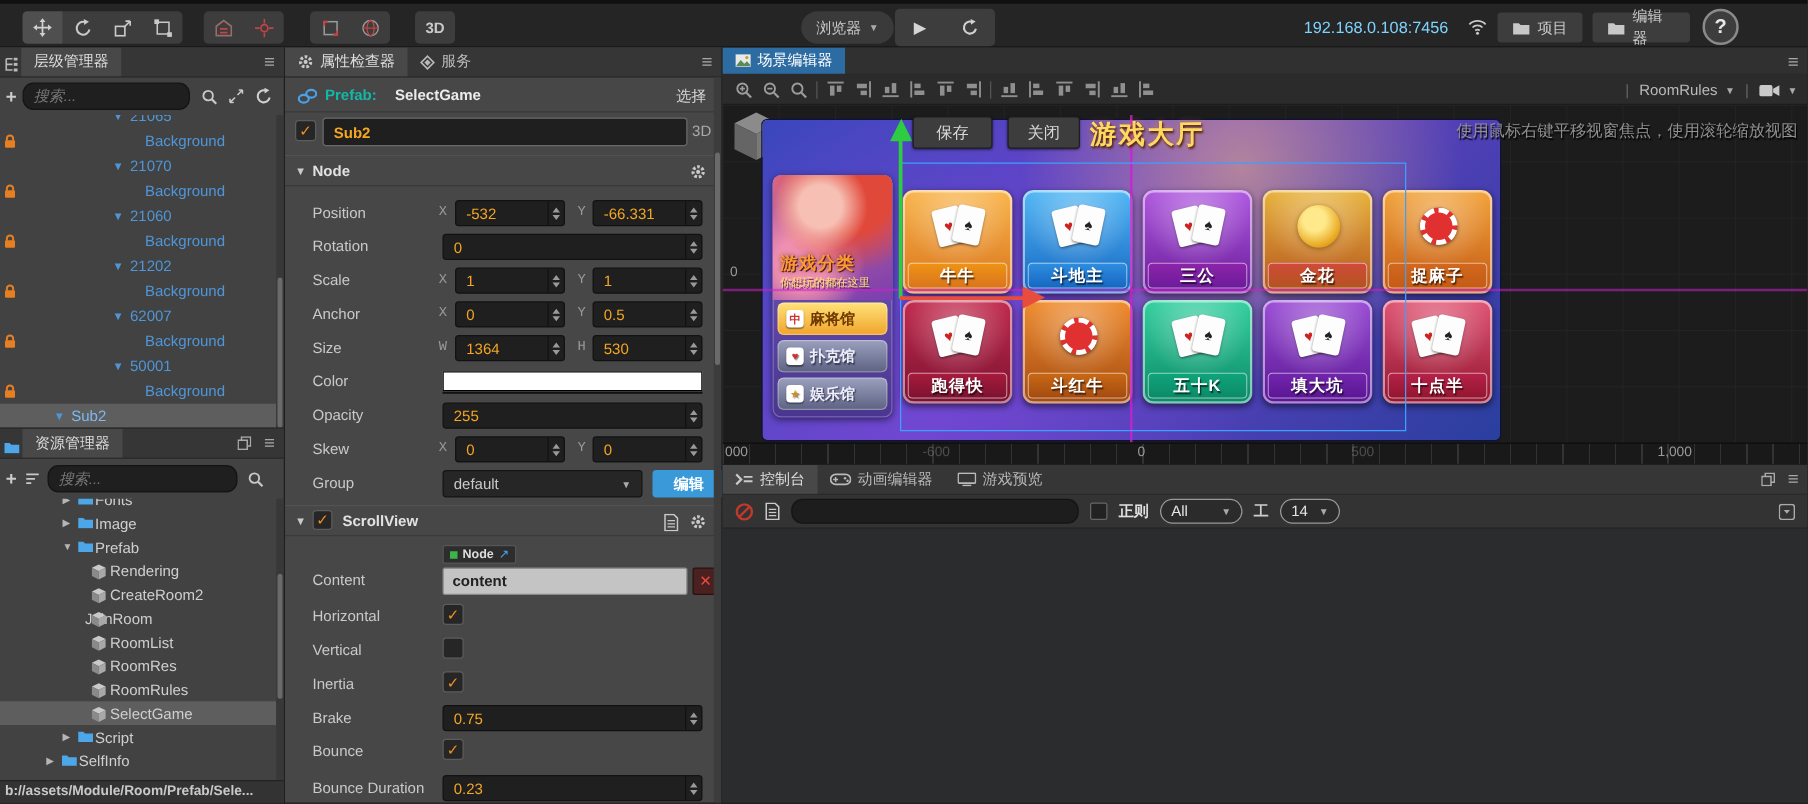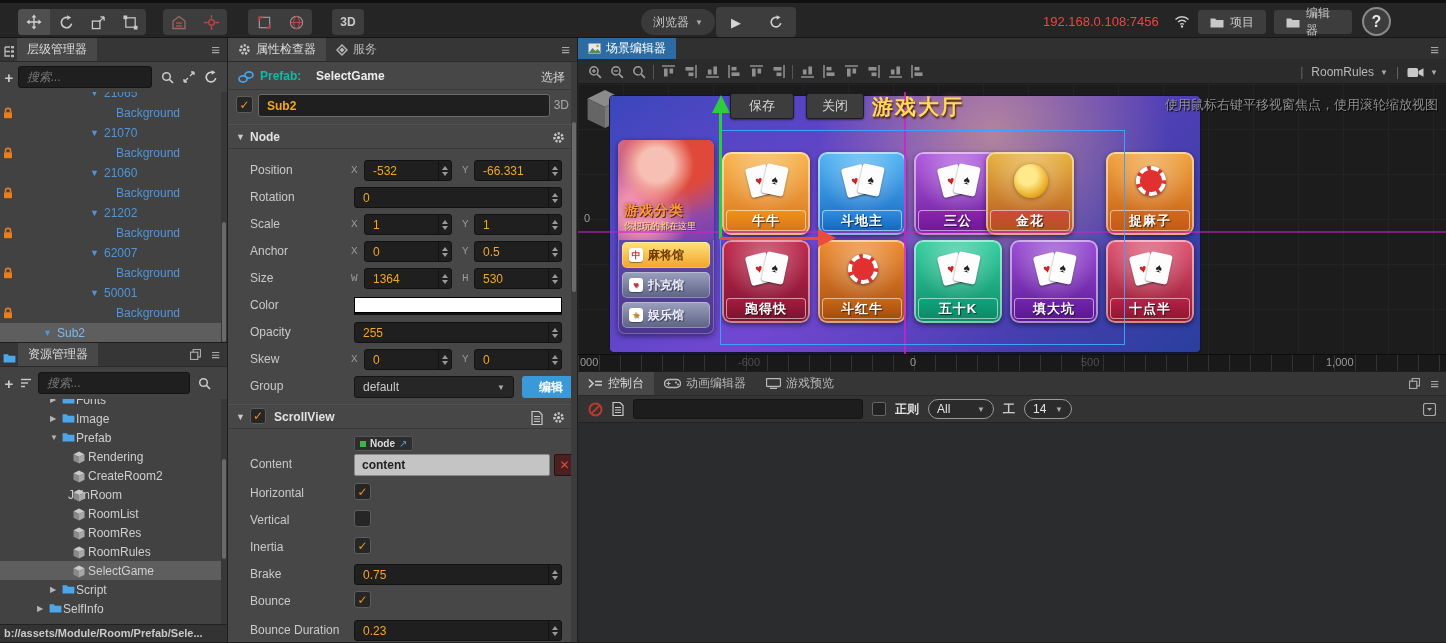--- a/index.html
+++ b/index.html
@@ -9,35 +9,35 @@
 #topbar{position:absolute;left:0;top:0;width:1446px;height:38px;background:#252526;border-top:3px solid #101010;border-bottom:1px solid #161616;}
 .tb-group{position:absolute;top:6px;height:26px;display:flex;background:#3d3d3d;border-radius:4px;overflow:hidden;}
 .tb-btn{width:32px;height:26px;display:flex;align-items:center;justify-content:center;cursor:pointer;}
 .tb-btn.active{background:#4f4f4f;}
 #btn-3d{position:absolute;left:332px;top:6px;width:32px;height:26px;background:#3d3d3d;border-radius:4px;color:#c9c9c9;font-weight:bold;display:flex;align-items:center;justify-content:center;}
 .pill{border-radius:13px;background:#3a3a3a;color:#c9c9c9;display:inline-flex;align-items:center;gap:6px;padding:0 12px;height:26px;}
 .caret{font-size:8px;color:#aaa;}
 #tb-browser{position:absolute;left:641px;top:6px;}
 #tb-play{position:absolute;left:716px;top:4px;height:30px;width:80px;background:#3d3d3d;border-radius:4px;display:flex;}
 #tb-play .tb-btn{width:40px;height:30px;}
-#tb-ip{position:absolute;left:1043px;top:11px;color:#ef4444;font-size:13px;display:flex;align-items:center;gap:15px;}
+#tb-ip{position:absolute;left:1043px;top:11px;color:#7dd3fc;font-size:13px;display:flex;align-items:center;gap:15px;}
 .tb-txtbtn{position:absolute;top:7px;height:24px;background:#3d3d3d;border-radius:3px;color:#c9c9c9;display:flex;align-items:center;gap:6px;padding:0 12px;font-size:12px;}
 #btn-project{left:1198px;width:68px;}
 #btn-editor{left:1274px;width:78px;}
 #btn-help{position:absolute;left:1362px;top:4px;width:29px;height:29px;border-radius:50%;background:#3d3d3d;border:2px solid #8a8a8a;color:#e8e8e8;font-weight:bold;font-size:16px;display:flex;align-items:center;justify-content:center;}
 
 .panel{position:absolute;background:#474747;overflow:hidden;border-right:1px solid #1e1e1e;border-bottom:1px solid #1e1e1e;}
 .tabbar{position:relative;height:24px;background:#363636;border-bottom:1px solid #2a2a2a;display:flex;align-items:stretch;}
 .tab{display:flex;align-items:center;gap:5px;padding:0 10px;color:#b9b9b9;font-size:12px;cursor:pointer;}
 .tab.active{background:#484848;color:#ddd;}
 .tab.scene-active{background:#2d6ca2;color:#fff;}
 .hamburger{position:absolute;right:7px;top:3px;color:#a8a8a8;font-size:15px;cursor:pointer;}
 .corner-ico{position:absolute;right:26px;top:6px;cursor:pointer;}
 .ptoolbar{position:relative;height:30px;display:flex;align-items:center;}
-.search{background:#1f1f1f;border:1px solid #141414;border-radius:3px;height:22px;color:#d946ef;padding:0 8px;font-size:12px;outline:none;}
+.search{background:#1f1f1f;border:1px solid #141414;border-radius:9px;height:22px;color:#d946ef;padding:0 8px;font-size:12px;outline:none;}
 .search::placeholder{color:#777;font-style:italic;}
 .plus{color:#ccc;font-size:15px;font-weight:bold;width:14px;text-align:center;cursor:pointer;}
 
 #hierarchy-panel{left:0;top:38px;width:228px;height:305px;background:#424242;}
 #hierarchy-tree{position:absolute;left:0;top:54px;right:6px;bottom:0;overflow:hidden;}
 .h-row{height:20px;position:relative;display:flex;align-items:center;font-size:12px;color:#4f96d8;cursor:pointer;}
 .h-row.selected{background:#5e5e5e;}
 .h-row .arr{position:absolute;font-size:9px;color:#4f96d8;}
 .h-row .lk{position:absolute;left:3px;top:4px;}
 .vscroll{position:absolute;right:0;top:54px;bottom:0;width:6px;background:#383838;}
@@ -949,21 +949,21 @@
             </div>
             <div class="band" style="background: linear-gradient(rgb(47, 143, 224), rgb(21, 101, 192));">斗地主</div>
           </div>
           <div class="tile" style="left: 304px; top: 56px; background: radial-gradient(circle at 50% 25%, rgba(255, 255, 255, 0.35), transparent 55%), linear-gradient(rgb(176, 90, 224), rgb(106, 27, 154));">
             <div class="deco">
               <span class="c c1">♥</span>
               <span class="c c2">♠</span>
             </div>
             <div class="band" style="background: linear-gradient(rgb(142, 36, 170), rgb(106, 27, 154));">三公</div>
           </div>
-          <div class="tile" style="left: 376px; top: 56px; background: radial-gradient(circle at 50% 25%, rgba(255, 255, 255, 0.35), transparent 55%), linear-gradient(rgb(232, 179, 60), rgb(179, 84, 30));">
+          <div class="tile" style="left: 400px; top: 56px; background: radial-gradient(circle at 50% 25%, rgba(255, 255, 255, 0.35), transparent 55%), linear-gradient(rgb(232, 179, 60), rgb(179, 84, 30));">
             <div class="deco">
               <span class="flowerd"></span>
             </div>
             <div class="band" style="background: linear-gradient(rgb(208, 74, 58), rgb(179, 84, 30));">金花</div>
           </div>
           <div class="tile" style="left: 496px; top: 56px; background: radial-gradient(circle at 50% 25%, rgba(255, 255, 255, 0.35), transparent 55%), linear-gradient(rgb(242, 164, 60), rgb(196, 90, 20));">
             <div class="deco">
               <span class="chipd"></span>
             </div>
             <div class="band" style="background: linear-gradient(rgb(210, 105, 30), rgb(196, 90, 20));">捉麻子</div>

